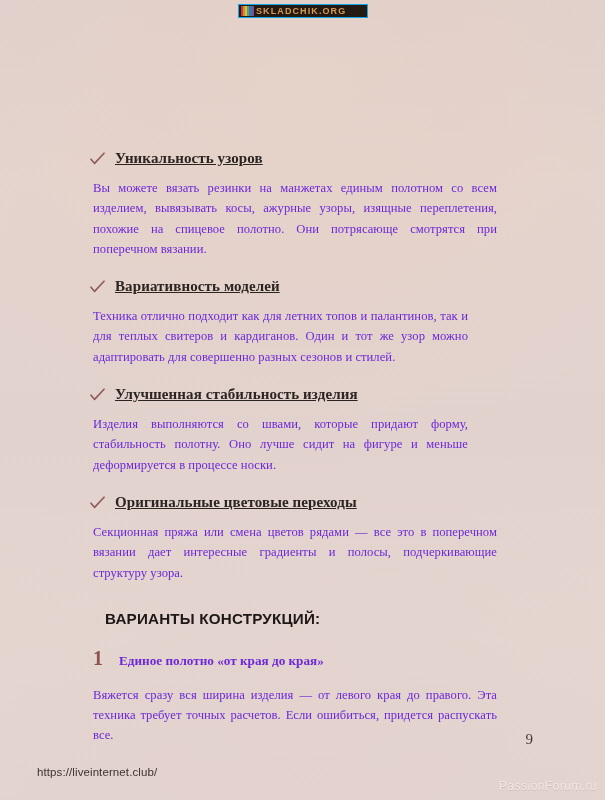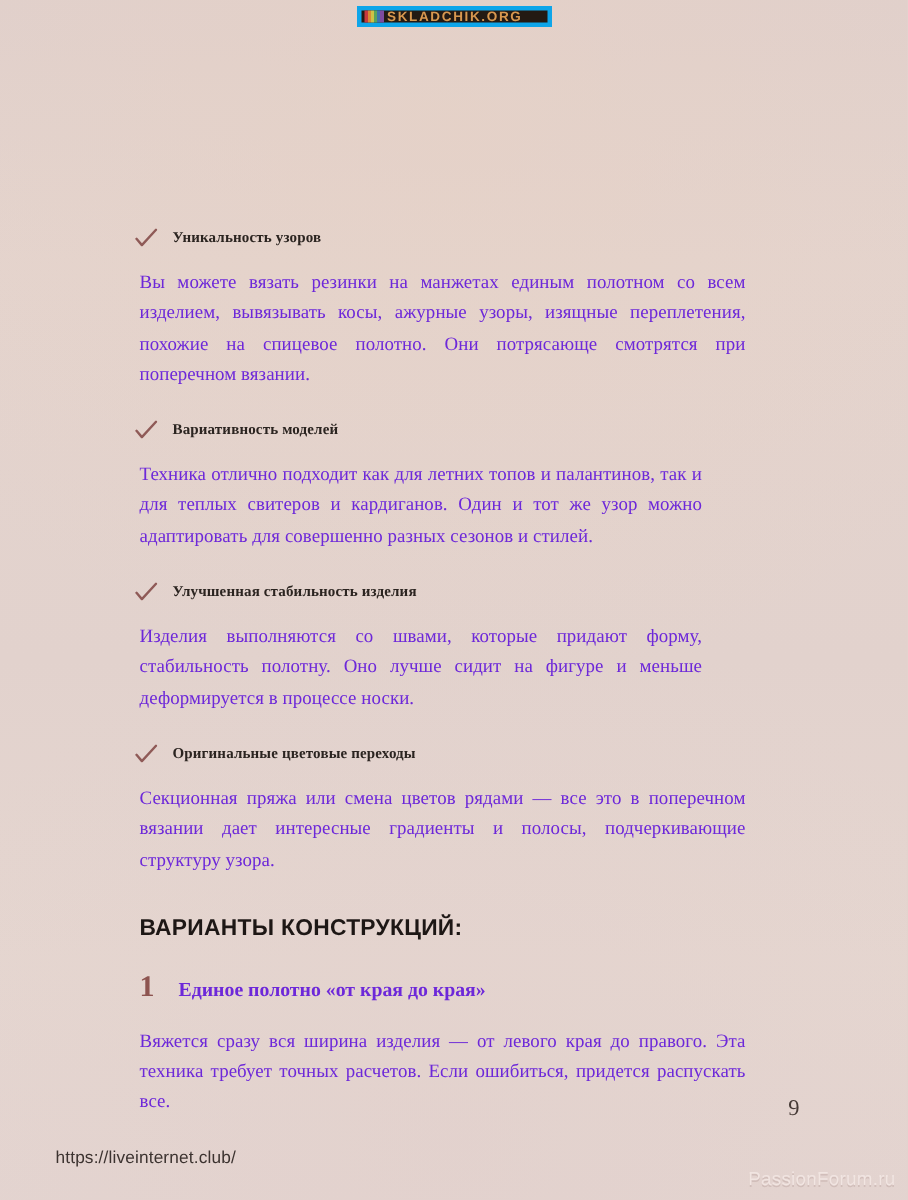--- a/index.html
+++ b/index.html
@@ -34,21 +34,21 @@
   }
 
   
   .top-banner {
     position: absolute;
     top: 4px;
     left: 238px;
     width: 130px;
     height: 14px;
     background: #231a13;
-    border: 3px solid #0ea5e9;
+    border: 1px solid #0ea5e9;
     box-sizing: border-box;
     display: flex;
     align-items: center;
     padding: 1px 2px;
     overflow: hidden;
   }
   .banner-prism {
     width: 13px;
     height: 10px;
     flex: 0 0 auto;
@@ -102,24 +102,25 @@
     color: #8f5a57;
   }
   .check-icon svg {
     display: block;
     width: 15px;
     height: 14px;
   }
   .feature-title {
     font-family: "Liberation Serif", serif;
     font-weight: bold;
-    font-size: 10px;
+    font-size: 15px;
     line-height: 17px;
     color: #2b2420;
     letter-spacing: 0.1px;
+    text-decoration: underline;
   }
 
   .body-text {
     font-family: "Liberation Serif", serif;
     font-size: 12.6px;
     line-height: 20.3px;
     color: #6d28d9;
     text-align: justify;
     margin: 0 16px 19px 0;
     letter-spacing: 0.05px;
@@ -128,21 +129,21 @@
   .body-text.narrow { width: 375px; }
   .body-text.full { width: 404px; }
 
   
   .section-heading {
     font-family: "Liberation Sans", sans-serif;
     font-weight: bold;
     font-size: 15.2px;
     line-height: 19px;
     color: #1d1715;
-    margin: 26px 0 20px 0;
+    margin: 26px 0 20px 12px;
     letter-spacing: 0.2px;
   }
   .section-heading .line { display: block; }
 
   
   .step-heading {
     display: flex;
     align-items: baseline;
     margin: 0 0 16px 0;
   }

